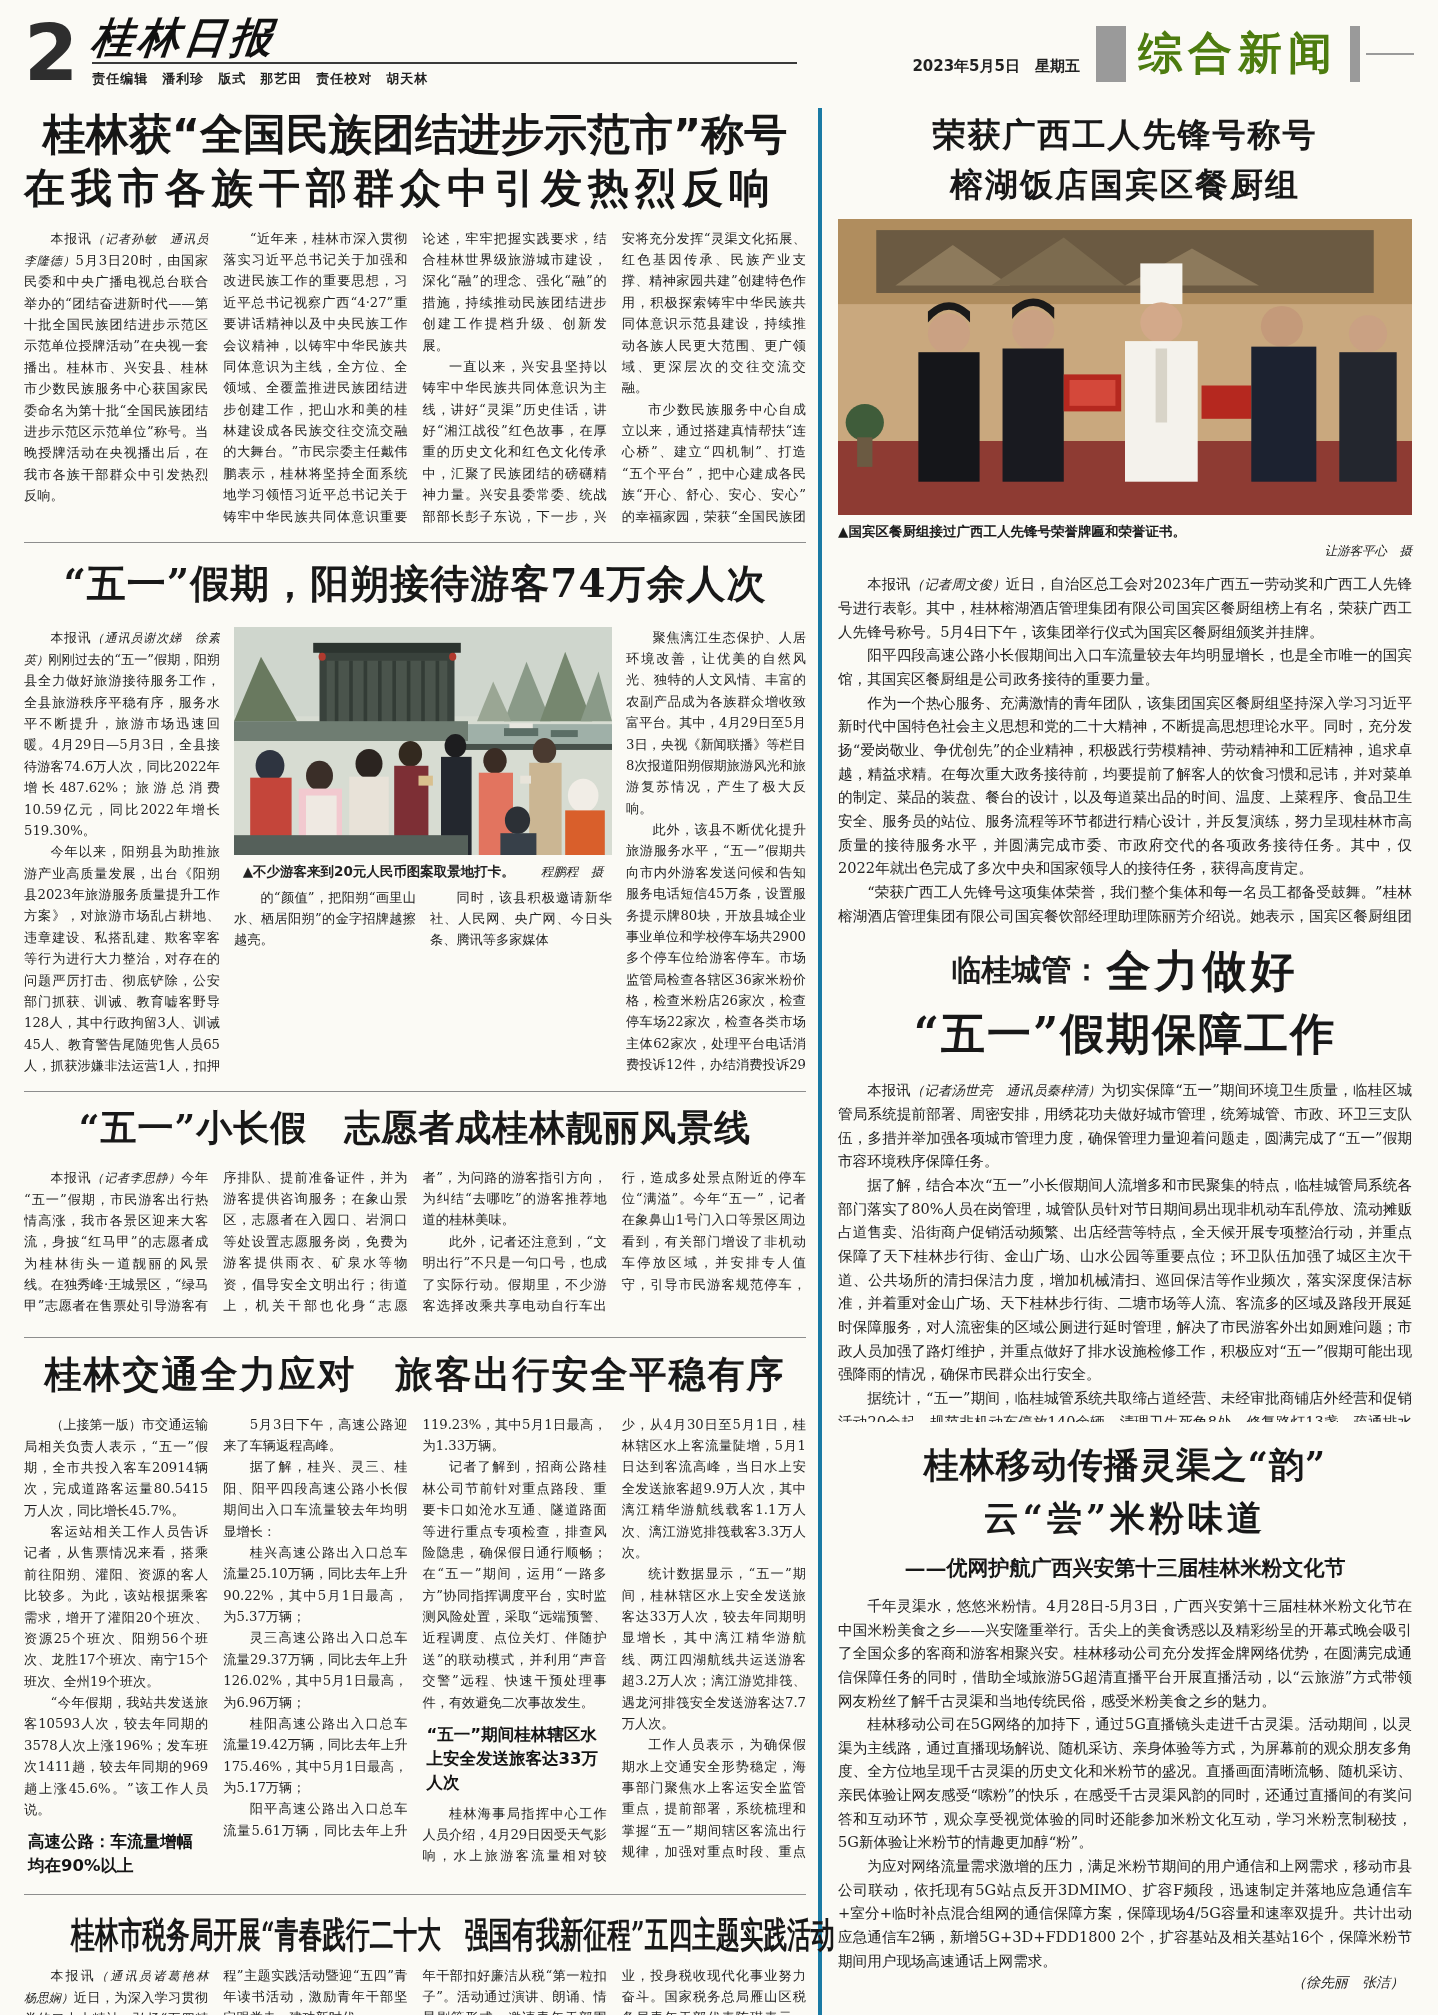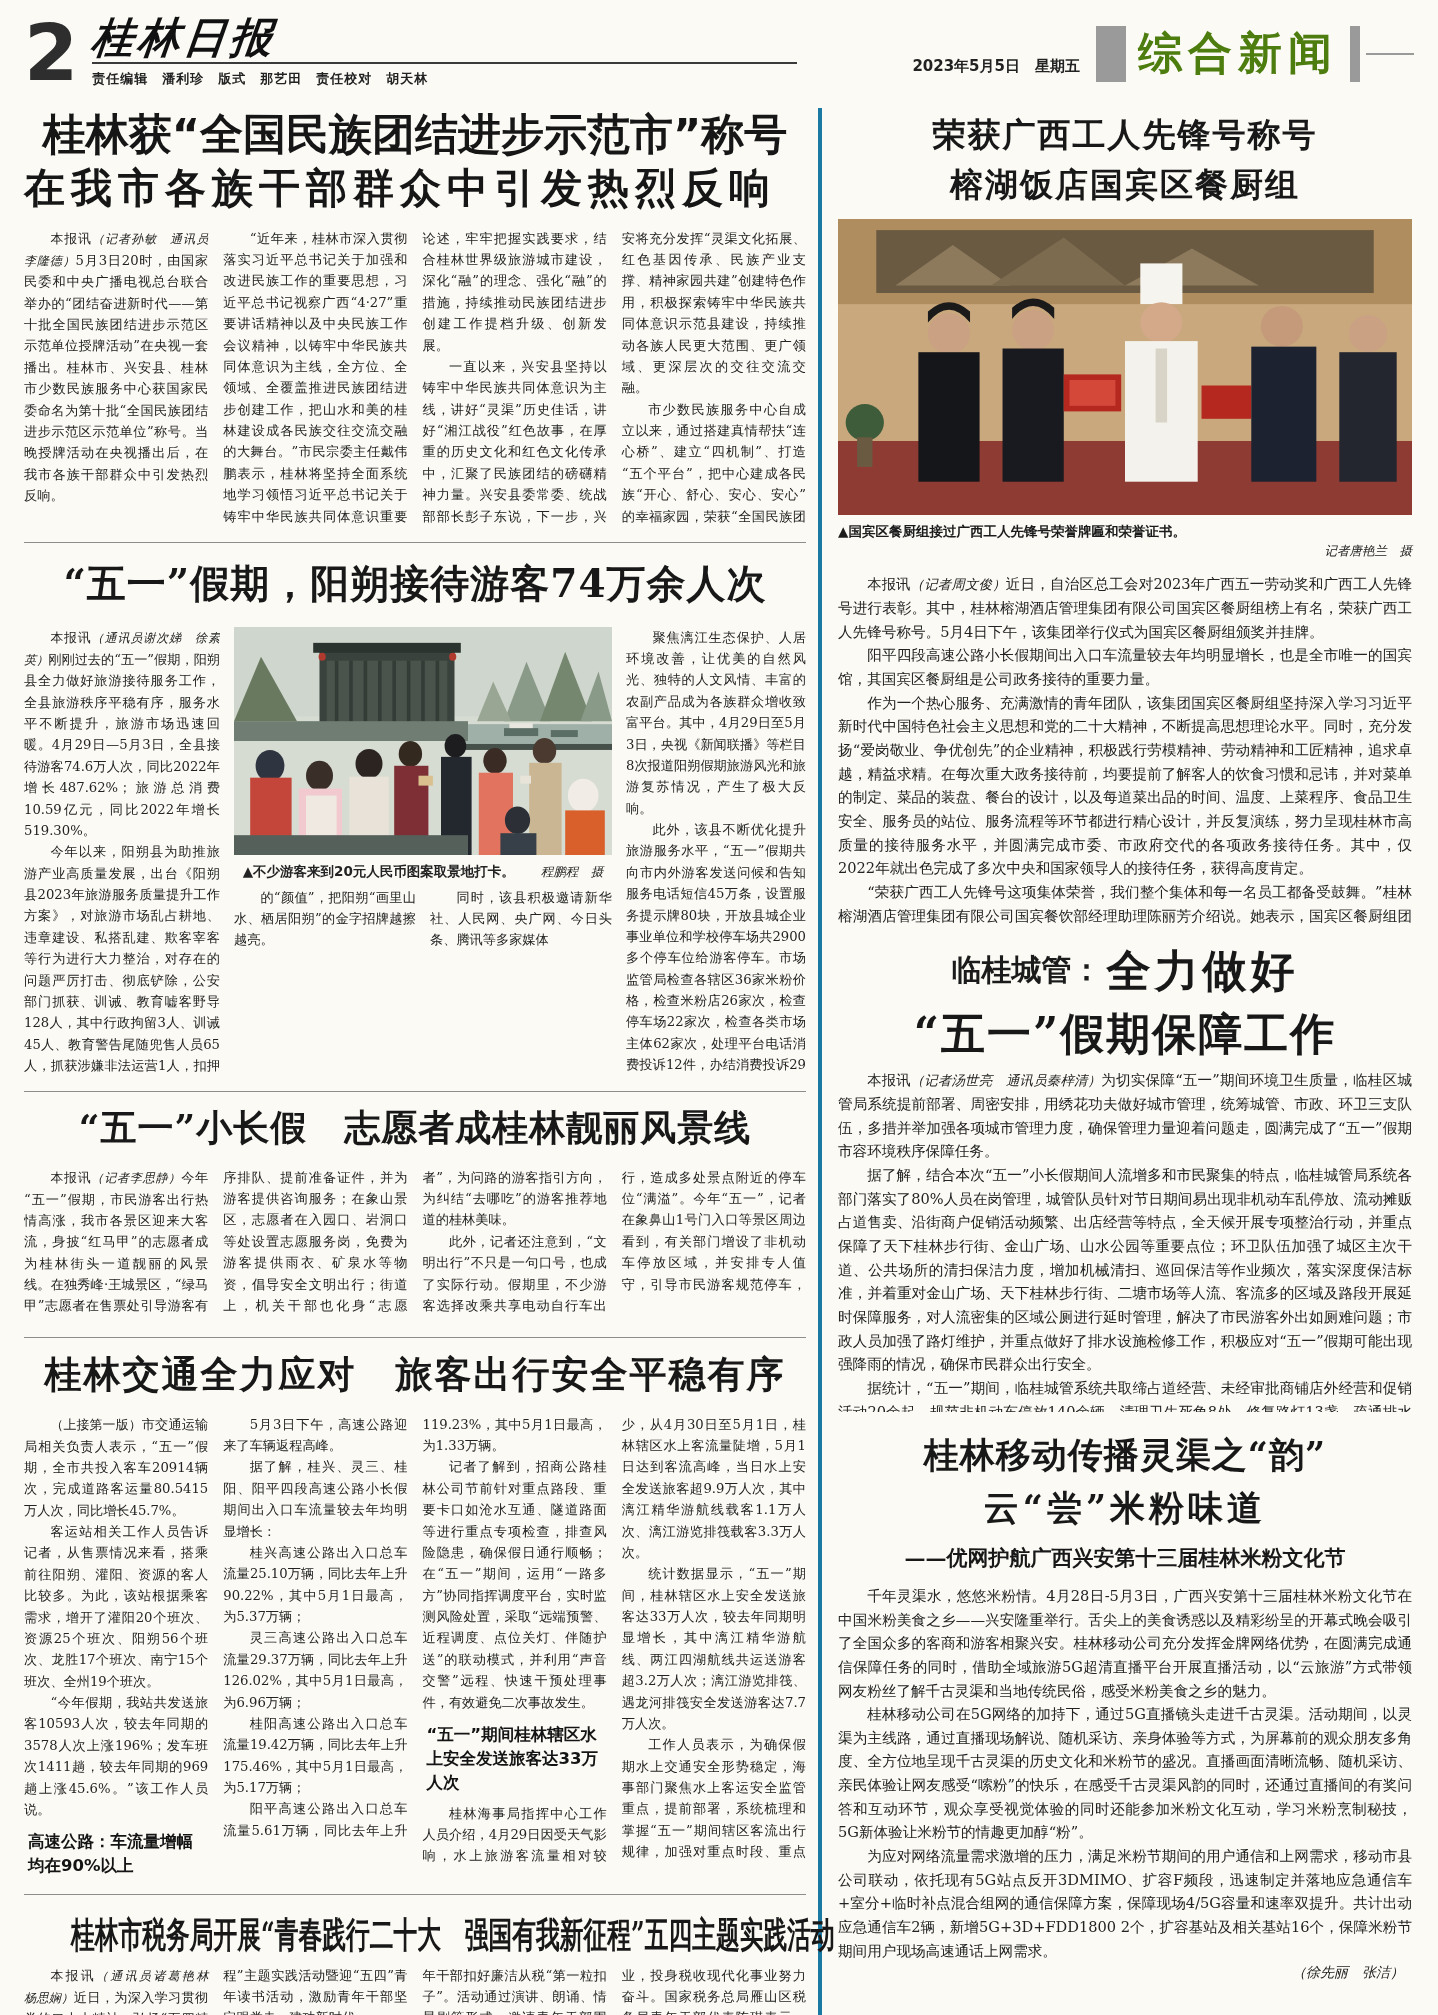--- a/index.html
+++ b/index.html
@@ -62,21 +62,21 @@
   .traffic-title{font-size:37px;text-align:center;margin:12px 0 14px 0;letter-spacing:2px;}
   .tax-title{font-size:27px;white-space:nowrap;transform:scale(0.88,1.32);transform-origin:center top;
              text-align:center;margin:16px 0 18px 0;}
 
   
   .sb-body{font-size:14.6px;color:#222;}
   .sb-title{font-size:33px;text-align:center;line-height:1.5;letter-spacing:2px;margin:2px 0 10px 0;}
   .lg-line1{text-align:center;margin:18px 0 2px 0;white-space:nowrap;}
   .lg-prefix{font-family:"DejaVu Sans",sans-serif;font-weight:900;font-size:30px;vertical-align:6px;}
   .lg-big{font-size:44px;font-weight:700;letter-spacing:4px;}
-  .lg-line2{font-size:44px;font-weight:700;text-align:center;letter-spacing:2px;margin:4px 0 4px 0;}
+  .lg-line2{font-size:44px;font-weight:700;text-align:center;letter-spacing:2px;margin:4px 0 14px 0;}
   .mb-t1{font-size:35px;text-align:center;letter-spacing:1px;margin-top:20px;}
   .mb-t2{font-size:35px;text-align:center;letter-spacing:4px;margin-top:6px;}
   .mb-sub{font-size:21px;font-weight:700;text-align:center;margin:12px 0 12px 0;}
   .signature{text-align:right;font-size:14px;padding-right:8px;margin-top:2px;}
 
   .photo-frame{width:100%;display:block;}
 </style>
 </head>
 <body>
 
@@ -289,21 +289,21 @@
             <rect x="150" y="66" width="38" height="76" fill="#f4f2ec"></rect>
             <rect x="166" y="70" width="6" height="40" fill="#d8d4c8"></rect>
             <rect x="190" y="90" width="26" height="18" fill="#b5281f"></rect>
             <circle cx="232" cy="58" r="11" fill="#c49a7a"></circle>
               <rect x="216" y="69" width="34" height="73" fill="#1c2230"></rect>
             <circle cx="277" cy="62" r="10" fill="#caa183"></circle>
               <rect x="262" y="72" width="30" height="70" fill="#23262e"></rect>
           </svg>
           <div class="caption" style="flex-direction:column;gap:2px;">
             <span>▲国宾区餐厨组接过广西工人先锋号荣誉牌匾和荣誉证书。</span>
-            <span class="credit kai" style="align-self:flex-end;">记者唐艳兰　摄</span>
+            <span class="credit kai" style="align-self:flex-end;">让游客平心　摄</span>
           </div>
           <div class="sb-body clip" style="height:352px;margin-top:12px;">
             <p class="para"><span class="byl">本报讯</span><span class="kai">（记者周文俊）</span><span>近日，自治区总工会对2023年广西五一劳动奖和广西工人先锋号进行表彰。其中，桂林榕湖酒店管理集团有限公司国宾区餐厨组榜上有名，荣获广西工人先锋号称号。5月4日下午，该集团举行仪式为国宾区餐厨组颁奖并挂牌。</span></p>
             <div>
                 <p class="para">阳平四段高速公路小长假期间出入口车流量较去年均明显增长，也是全市唯一的国宾馆，其国宾区餐厨组是公司政务接待的重要力量。</p>
                 <p class="para">作为一个热心服务、充满激情的青年团队，该集团国宾区餐厨组坚持深入学习习近平新时代中国特色社会主义思想和党的二十大精神，不断提高思想理论水平。同时，充分发扬“爱岗敬业、争优创先”的企业精神，积极践行劳模精神、劳动精神和工匠精神，追求卓越，精益求精。在每次重大政务接待前，均要提前了解客人的饮食习惯和忌讳，并对菜单的制定、菜品的装盘、餐台的设计，以及每道菜出品的时间、温度、上菜程序、食品卫生安全、服务员的站位、服务流程等环节都进行精心设计，并反复演练，努力呈现桂林市高质量的接待服务水平，并圆满完成市委、市政府交代的各项政务接待任务。其中，仅2022年就出色完成了多次中央和国家领导人的接待任务，获得高度肯定。</p>
                 <p class="para">“荣获广西工人先锋号这项集体荣誉，我们整个集体和每一名员工都备受鼓舞。”桂林榕湖酒店管理集团有限公司国宾餐饮部经理助理陈丽芳介绍说。她表示，国宾区餐厨组团队将继续发扬好工匠精神，练就更扎实的技艺和过硬的本领，按照创一流工作、一流服务、一流业绩、一流团队的要求，为提升桂林旅游服务品质、打造世界级旅游城市贡献力量。</p>
               </div>
           </div>
         </div>

